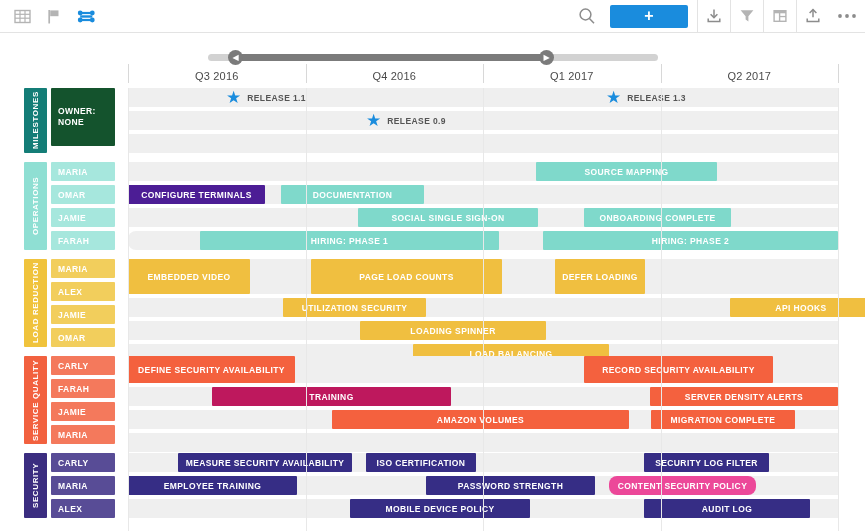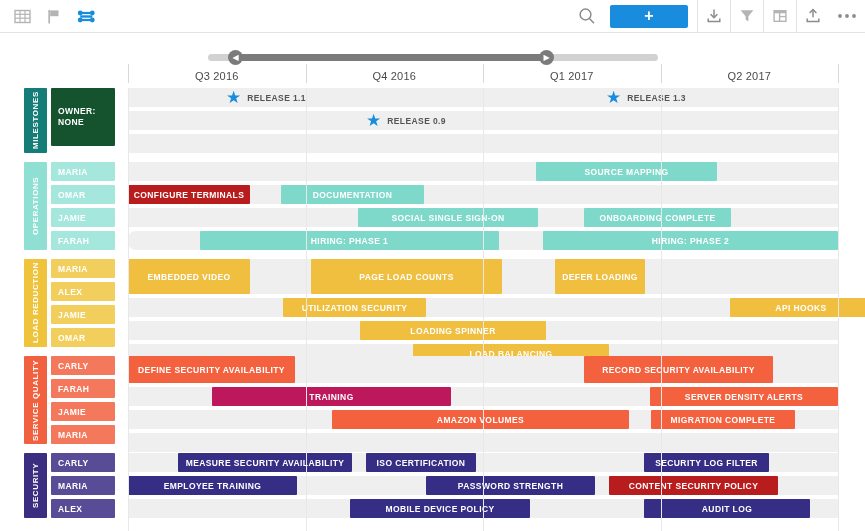--- a/index.html
+++ b/index.html
@@ -242,21 +242,21 @@
           <div class="owner-cell" style="height: 19px; background: rgb(166, 231, 221); margin-bottom: 4px;">OMAR</div>
           <div class="owner-cell" style="height: 19px; background: rgb(166, 231, 221); margin-bottom: 4px;">JAMIE</div>
           <div class="owner-cell" style="height: 19px; background: rgb(166, 231, 221); margin-bottom: 0px;">FARAH</div>
         </div>
         <div class="rows">
           <div class="row" style="height: 19px;">
             <div class="bar" style="left: 408px; width: 181px; background: rgb(127, 217, 203);">SOURCE MAPPING</div>
           </div>
           <div class="row-gap"></div>
           <div class="row" style="height: 19px;">
-            <div class="bar" style="left: 0px; width: 122px; background: #b91c1c; text-align: right;">CONFIGURE TERMINALS</div>
+            <div class="bar" style="left: 0px; width: 137px; background: #4c1d95; text-align: right;">CONFIGURE TERMINALS</div>
             <div class="bar" style="left: 153px; width: 143px; background: rgb(127, 217, 203);">DOCUMENTATION</div>
           </div>
           <div class="row-gap"></div>
           <div class="row" style="height: 19px;">
             <div class="bar" style="left: 230px; width: 180px; background: rgb(127, 217, 203);">SOCIAL SINGLE SIGN-ON</div>
             <div class="bar" style="left: 456px; width: 147px; background: rgb(127, 217, 203);">ONBOARDING COMPLETE</div>
           </div>
           <div class="row-gap"></div>
           <div class="row" style="height: 19px; border-radius: 8px;">
             <div class="bar" style="left: 72px; width: 299px; background: rgb(127, 217, 203);">HIRING: PHASE 1</div>
@@ -330,21 +330,21 @@
         <div class="rows">
           <div class="row" style="height: 19px;">
             <div class="bar" style="left: 50px; width: 174px; background: rgb(54, 45, 133);">MEASURE SECURITY AVAILABILITY</div>
             <div class="bar" style="left: 238px; width: 110px; background: rgb(54, 45, 133);">ISO CERTIFICATION</div>
             <div class="bar" style="left: 516px; width: 125px; background: rgb(54, 45, 133);">SECURITY LOG FILTER</div>
           </div>
           <div class="row-gap"></div>
           <div class="row" style="height: 19px;">
             <div class="bar" style="left: 0px; width: 169px; background: rgb(54, 45, 133);">EMPLOYEE TRAINING</div>
             <div class="bar" style="left: 298px; width: 169px; background: rgb(54, 45, 133);">PASSWORD STRENGTH</div>
-            <div class="bar" style="left: 481px; width: 169px; background: #b91c1c;">CONTENT SECURITY POLICY</div>
+            <div class="bar" style="left: 481px; width: 147px; background: #ec4899; border-radius: 8px;">CONTENT SECURITY POLICY</div>
           </div>
           <div class="row-gap"></div>
           <div class="row" style="height: 19px;">
             <div class="bar" style="left: 222px; width: 180px; background: rgb(54, 45, 133);">MOBILE DEVICE POLICY</div>
             <div class="bar" style="left: 516px; width: 166px; background: rgb(54, 45, 133);">AUDIT LOG</div>
           </div>
         </div>
       </div>
     </div>
 

